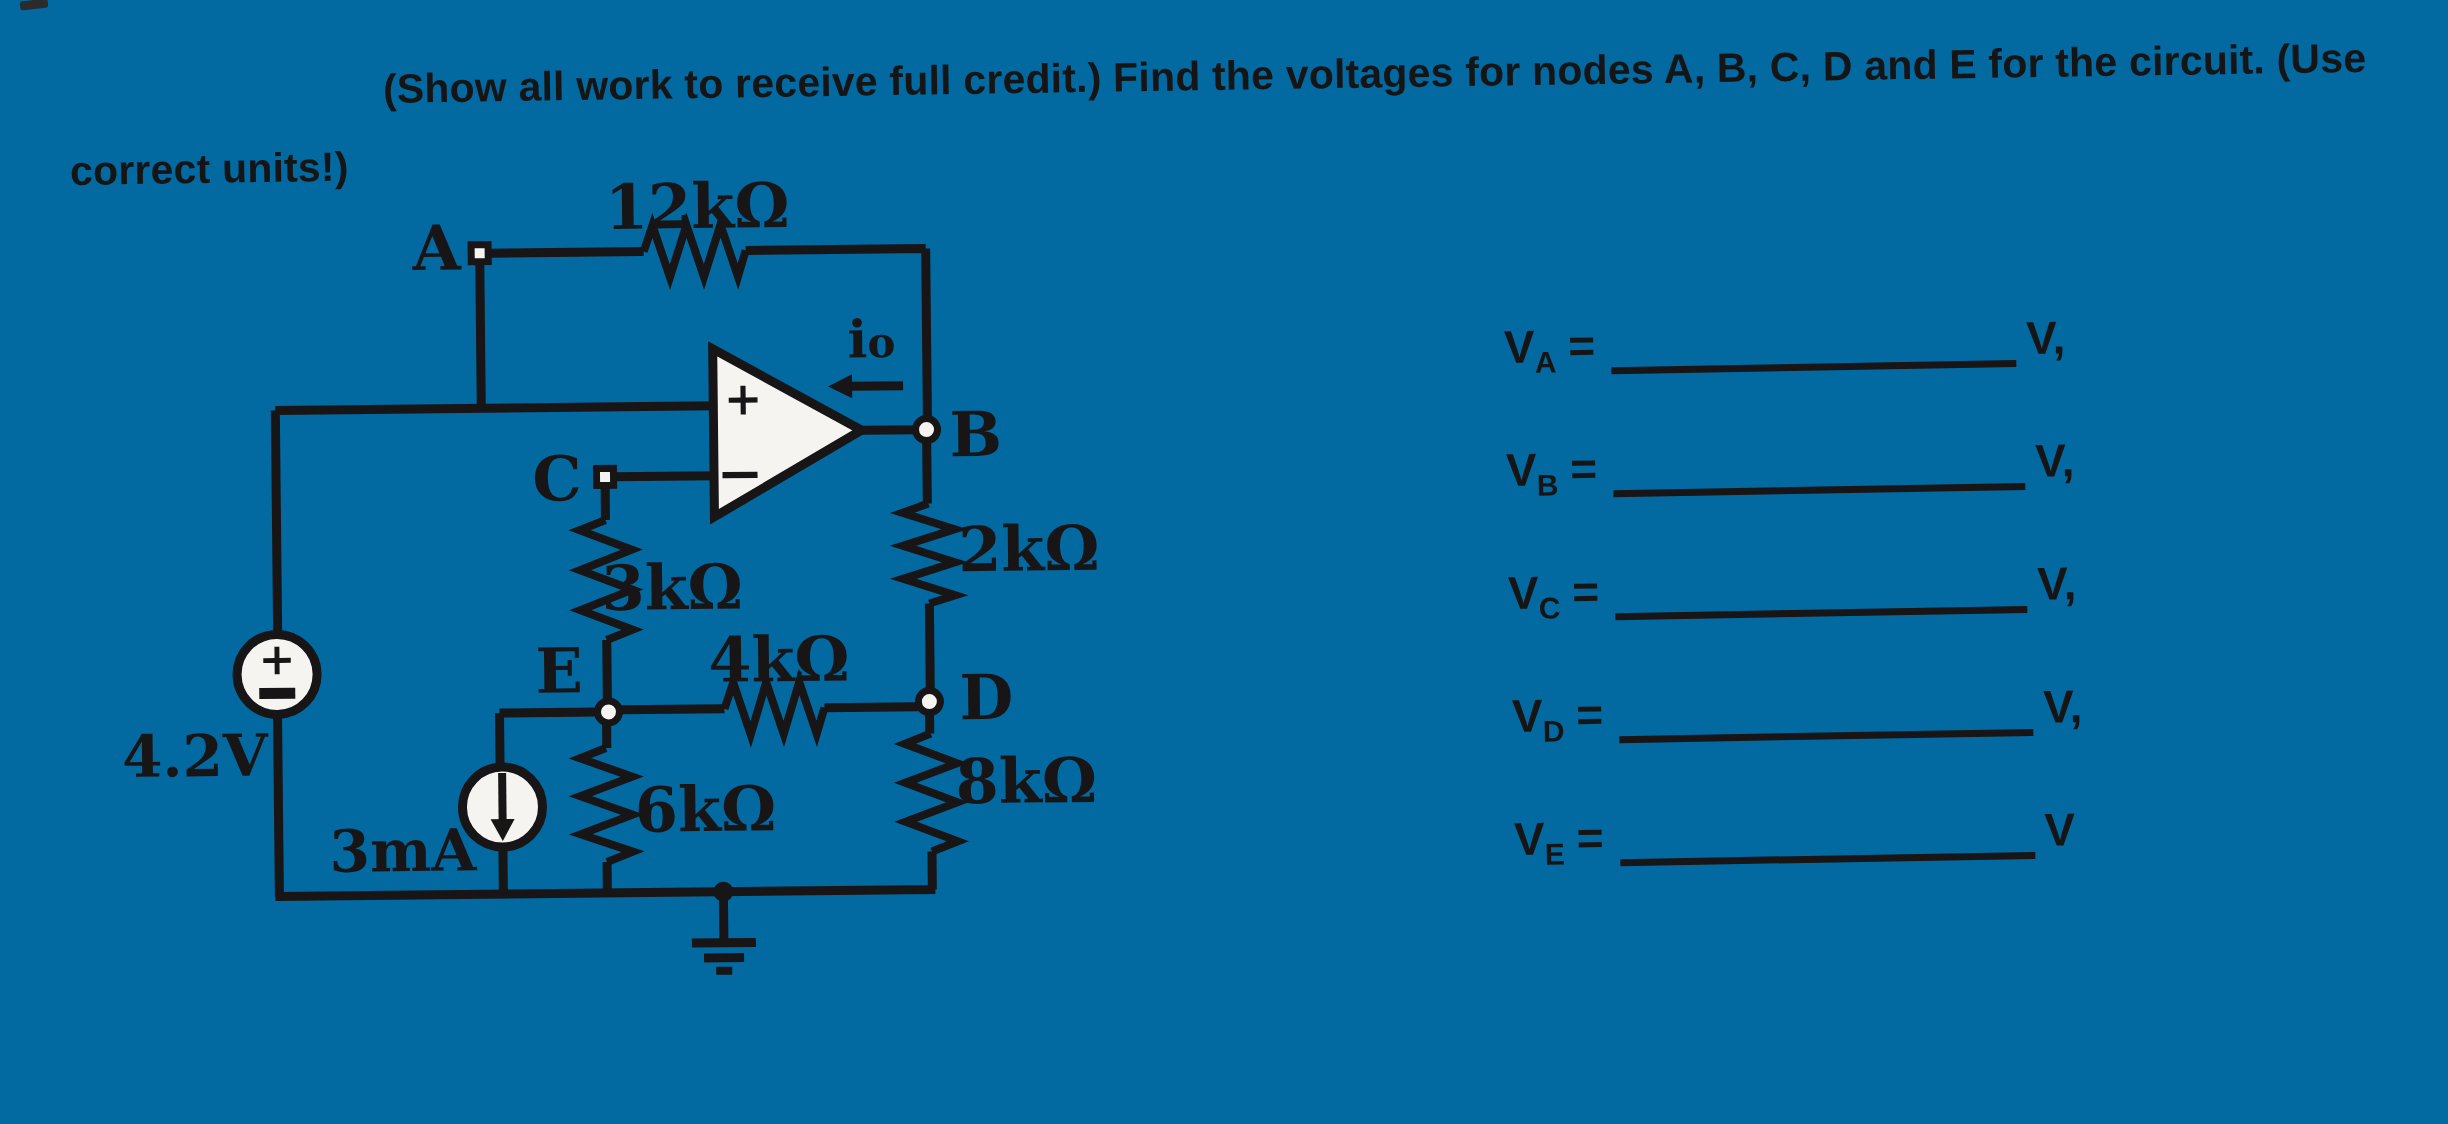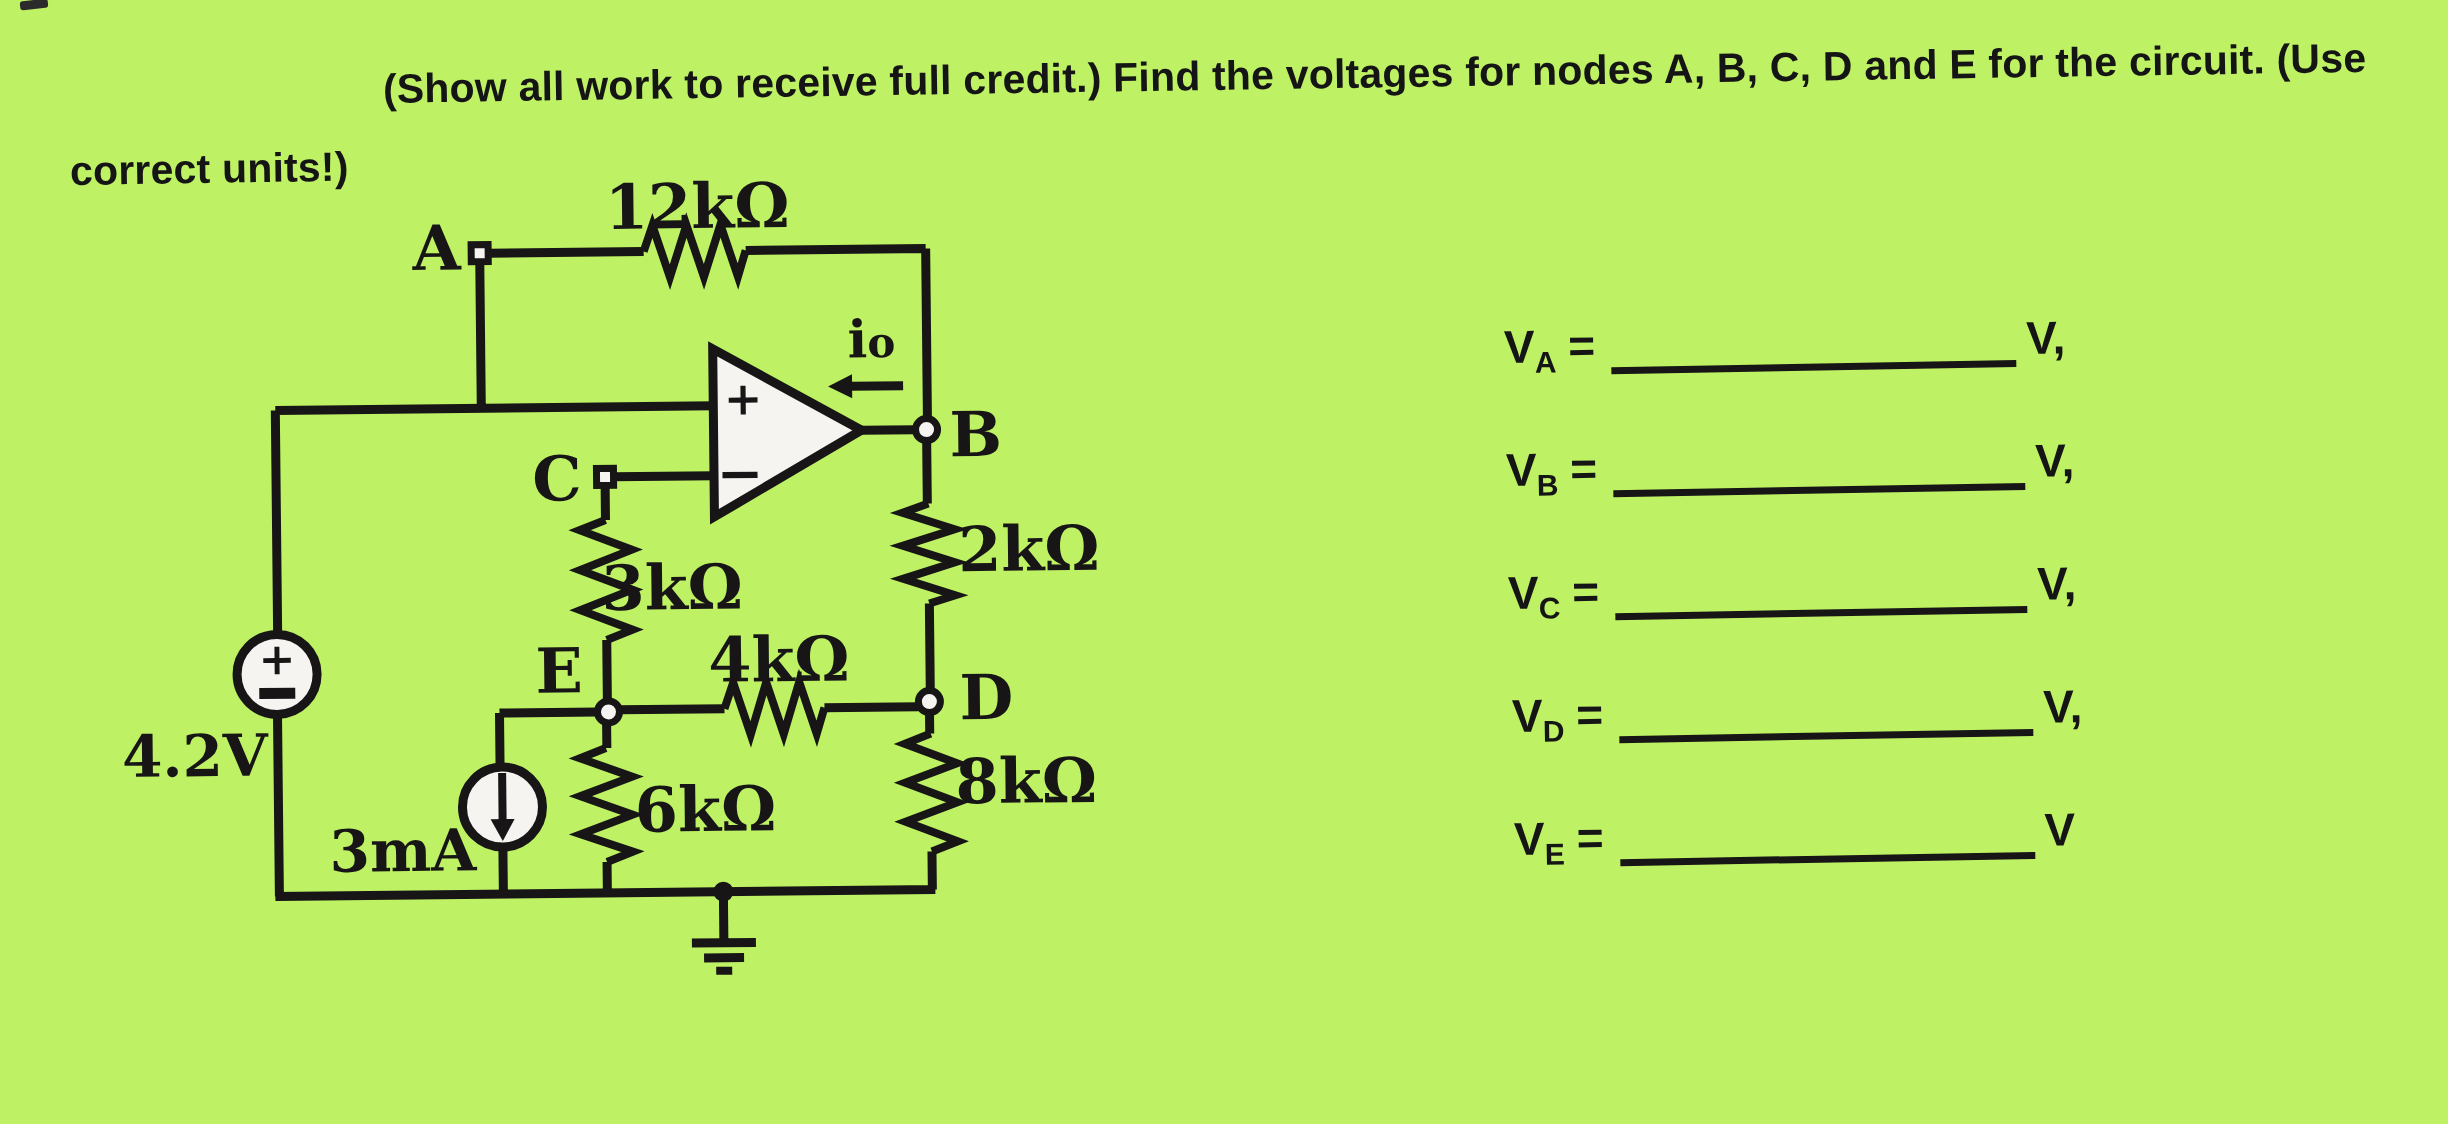--- a/index.html
+++ b/index.html
@@ -1,19 +1,19 @@
 <!DOCTYPE html>
 <html><head>
 <meta charset="utf-8">
 <style>
   html,body{margin:0;padding:0;}
   .page{
     position:relative;
     width:2448px;height:1124px;
-    background:#bef264;
+    background:#0369a1;
     overflow:hidden;
     font-family:"Liberation Sans",sans-serif;
   }
   .scan-mark{
     position:absolute;left:20px;top:0;width:28px;height:9px;
     background:#2b2b2b;border-radius:3px;transform:rotate(-6deg);
   }
   .hdr{
     position:absolute;
     color:#151515;

